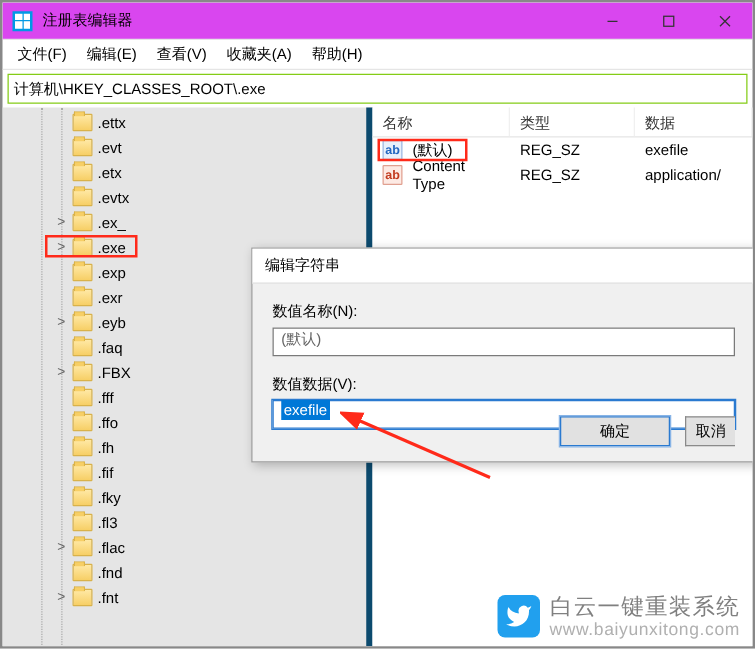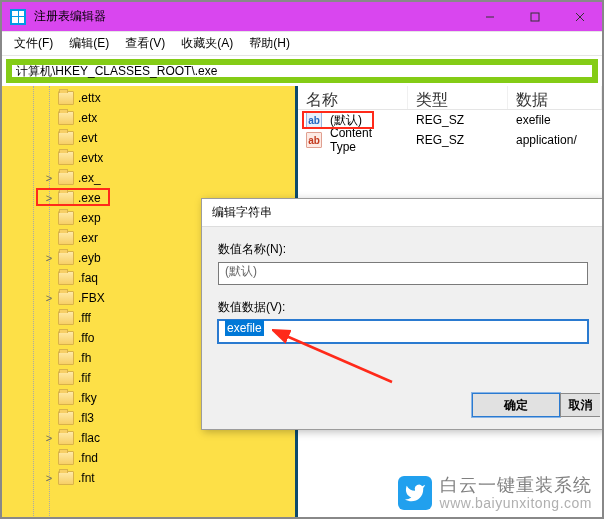--- a/index.html
+++ b/index.html
@@ -6,50 +6,50 @@
   html,body { margin:0; padding:0; font-family:"Microsoft YaHei","Segoe UI",sans-serif; font-size:12px; color:#000; background:#fff; }
   .window { position:relative; width:604px; height:519px; border:2px solid #888; background:#fff; overflow:hidden; }
   .titlebar { height:30px; display:flex; align-items:center; background:#d946ef; border-bottom:1px solid #e5e5e5; }
   .app-icon { width:16px; height:16px; margin:0 8px 0 8px; background:#0099e5; display:grid; grid-template-columns:1fr 1fr; grid-template-rows:1fr 1fr; gap:1px; padding:2px; }
   .app-icon div { background:#fff; }
   .title-text { flex:1; font-size:12px; }
   .winbtns { display:flex; height:100%; }
   .winbtn { width:45px; display:flex; align-items:center; justify-content:center; color:#555; }
   .menubar { height:24px; display:flex; align-items:center; padding:0 4px; gap:0; border-bottom:1px solid #e5e5e5; }
   .menuitem { padding:2px 8px; }
-  .addressbar { height:24px; border:6px solid #84cc16; margin:3px 4px; display:flex; align-items:center; padding:0 4px; font-size:12px; }
+  .addressbar { height:24px; border:1px solid #84cc16; margin:3px 4px; display:flex; align-items:center; padding:0 4px; font-size:12px; }
   .content { position:absolute; top:84px; bottom:0; left:0; right:0; display:flex; }
-  .tree-pane { width:296px; border-right:3px solid #0c4a6e; overflow:hidden; position:relative; background:#fde047; }
+  .tree-pane { width:296px; border-right:5px solid #0c4a6e; overflow:hidden; position:relative; background:#e5e5e5; }
   .tree { position:absolute; top:0; left:0; right:0; padding-top:2px; }
   .tree-row { height:20px; display:flex; align-items:center; padding-left:40px; font-size:12px; white-space:nowrap; }
   .tree-row .expander { width:14px; text-align:center; color:#666; font-size:11px; user-select:none; }
   .tree-row .folder { width:16px; height:14px; margin:0 4px 0 2px; background:linear-gradient(#ffe9a6,#f7cf66); border:1px solid #d9b24a; border-radius:1px; position:relative; }
   .tree-row .folder::before { content:""; position:absolute; top:-3px; left:0; width:7px; height:3px; background:#f7cf66; border:1px solid #d9b24a; border-bottom:none; border-radius:1px 1px 0 0;}
   .tree-row.sel { }
   .red-box { position:absolute; border:2px solid #ff2a1a; pointer-events:none; }
   .tree-line { position:absolute; border-left:1px dotted #aaa; }
   .list-pane { flex:1; background:#fff; position:relative; }
   .list-header { height:24px; display:flex; border-bottom:1px solid #e5e5e5; }
-  .list-header .col { padding:4px 8px; border-right:1px solid #f0f0f0; font-size:16px; color:#333;}
+  .list-header .col { padding:4px 8px; border-right:1px solid #f0f0f0; font-size:12px; color:#333;}
   .col-name { width:110px;} .col-type{ width:100px;} .col-data{ flex:1;}
   .list-row { height:20px; display:flex; align-items:center; font-size:12px; }
   .list-row .cell { padding:0 8px; }
   .ab-icon { width:16px; height:16px; margin-left:8px; border:1px solid #9aa; font-size:10px; font-weight:bold; display:flex; align-items:center; justify-content:center; border-radius:1px;}
   .ab-blue { color:#2366c0; background:#e8f0fb; border-color:#9bb6e0;}
   .ab-red  { color:#c23a1e; background:#fdeae4; border-color:#e0a090;}
 
   
-  .dialog { position:absolute; left:199px; top:196px; width:404px; height:232px; background:#f0f0f0; border:1px solid #9c9c9c; box-shadow:2px 2px 8px rgba(0,0,0,.25); }
+  .dialog { position:absolute; left:199px; top:196px; width:404px; height:172px; background:#f0f0f0; border:1px solid #9c9c9c; box-shadow:2px 2px 8px rgba(0,0,0,.25); }
   .dlg-title { height:28px; background:#fff; display:flex; align-items:center; padding:0 10px; font-size:12px; border-bottom:1px solid #ddd; }
   .dlg-body { padding:10px 16px 0 16px; }
   .dlg-label { font-size:12px; margin:4px 0 4px 0; }
   .dlg-input { width:100%; height:23px; border:1px solid #7a7a7a; background:#fff; padding:0 6px; font-size:12px; font-family:inherit; }
   .dlg-input.focus { border:1px solid #2a7ad0; outline:1px solid #2a7ad0; }
   .dlg-input .selected { background:#0078d7; color:#fff; padding:1px 2px; }
-  .dlg-buttons { position:absolute; bottom:12px; right:0; display:flex; padding-right:4px;font-weight:bold;}
+  .dlg-buttons { position:absolute; bottom:12px; right:0; display:flex; gap:12px; padding-right:16px;}
   .dlg-btn { width:88px; height:24px; border:1px solid #8a8a8a; background:#e1e1e1; font-size:12px; display:flex; align-items:center; justify-content:center; }
   .dlg-btn.primary { border:1px solid #2a7ad0; outline:1px solid #88b4e6; }
   .dlg-btn.cut { width:40px; border-right:none; }
 
   .arrow { position:absolute; pointer-events:none; }
 
   .watermark { position:absolute; right:10px; bottom:6px; display:flex; align-items:center; gap:8px; }
   .wm-icon { width:34px; height:34px; border-radius:6px; background:#21a0ee; display:flex; align-items:center; justify-content:center; }
   .wm-text1 { font-size:18px; color:#808080; letter-spacing:1px;}
   .wm-text2 { font-size:14px; color:#b0b0b0; letter-spacing:0.5px;}
@@ -108,26 +108,26 @@
       <div class="tree-line" style="left:47px; top:0; height:520px;"></div>
       <div class="tree" id="tree">
           <div class="tree-row">
             <span class="expander"></span>
             <span class="folder"></span>
             <span>.ettx</span>
           </div>
           <div class="tree-row">
             <span class="expander"></span>
             <span class="folder"></span>
+            <span>.evt</span>
+          </div>
+          <div class="tree-row">
+            <span class="expander"></span>
+            <span class="folder"></span>
             <span>.etx</span>
-          </div>
-          <div class="tree-row">
-            <span class="expander"></span>
-            <span class="folder"></span>
-            <span>.evt</span>
           </div>
           <div class="tree-row">
             <span class="expander"></span>
             <span class="folder"></span>
             <span>.evtx</span>
           </div>
           <div class="tree-row">
             <span class="expander">&gt;</span>
             <span class="folder"></span>
             <span>.ex_</span>

